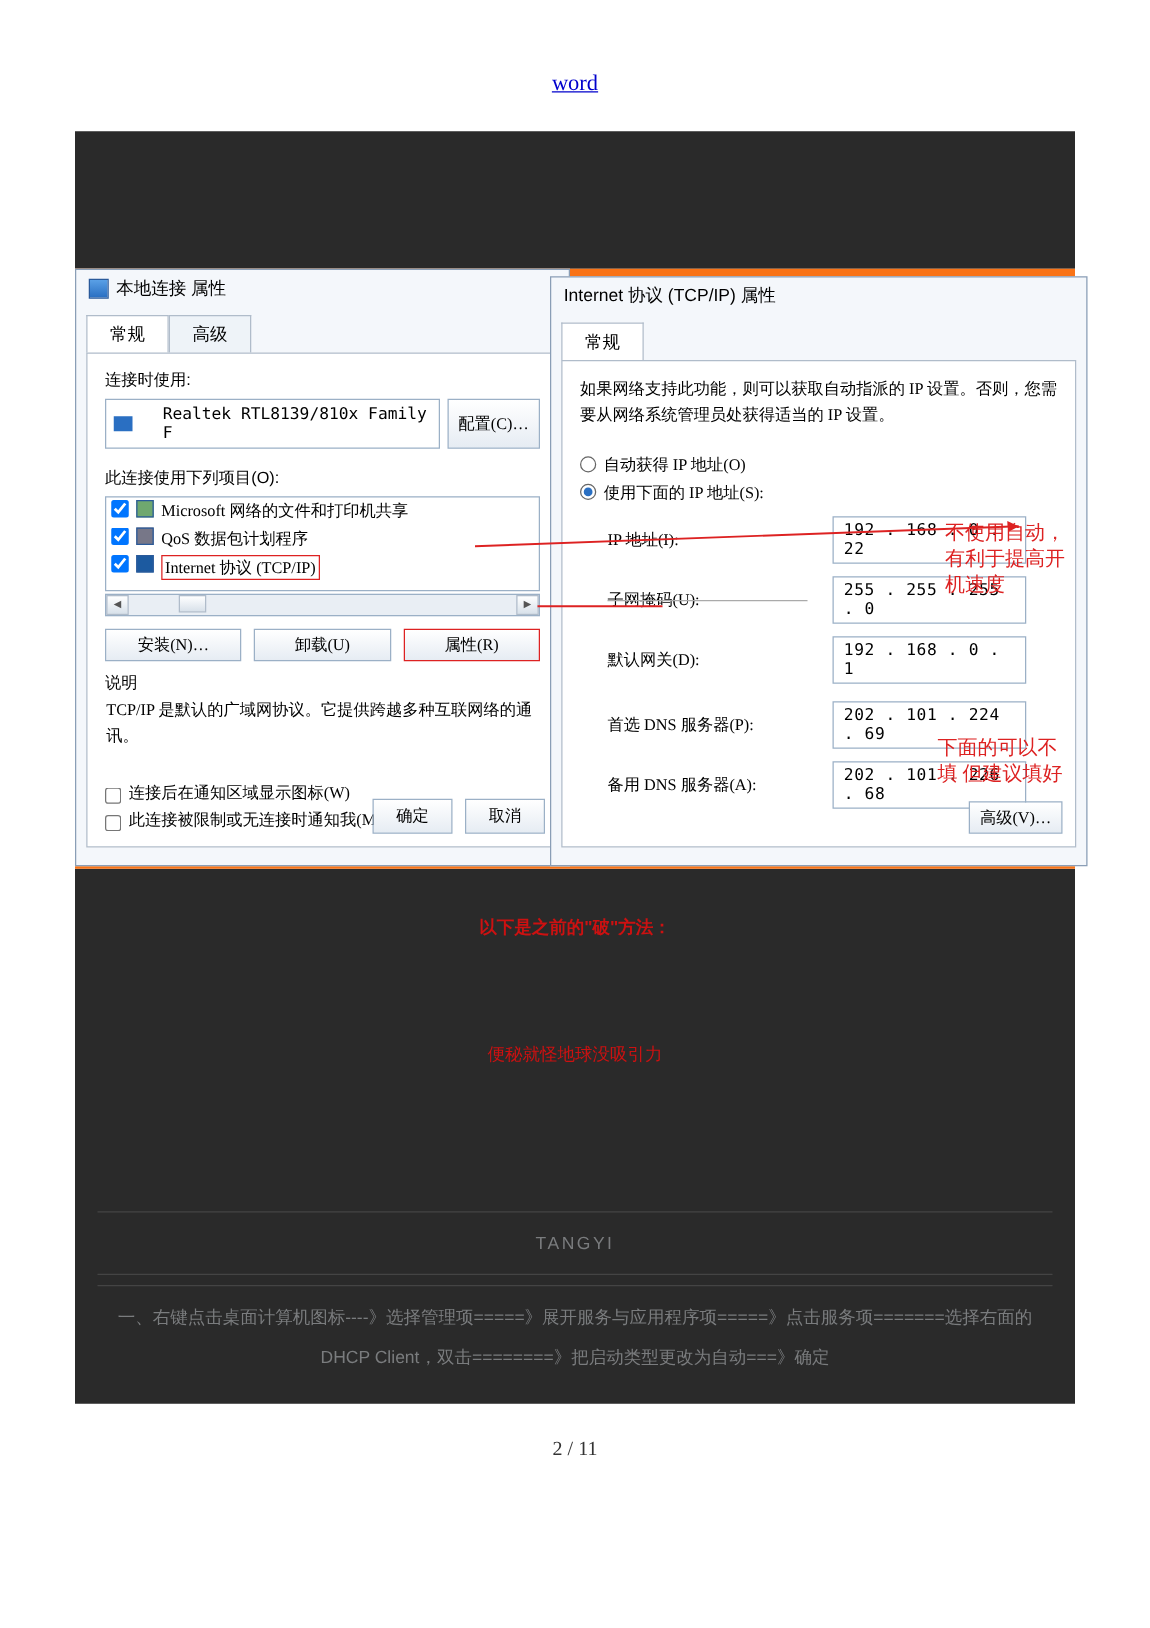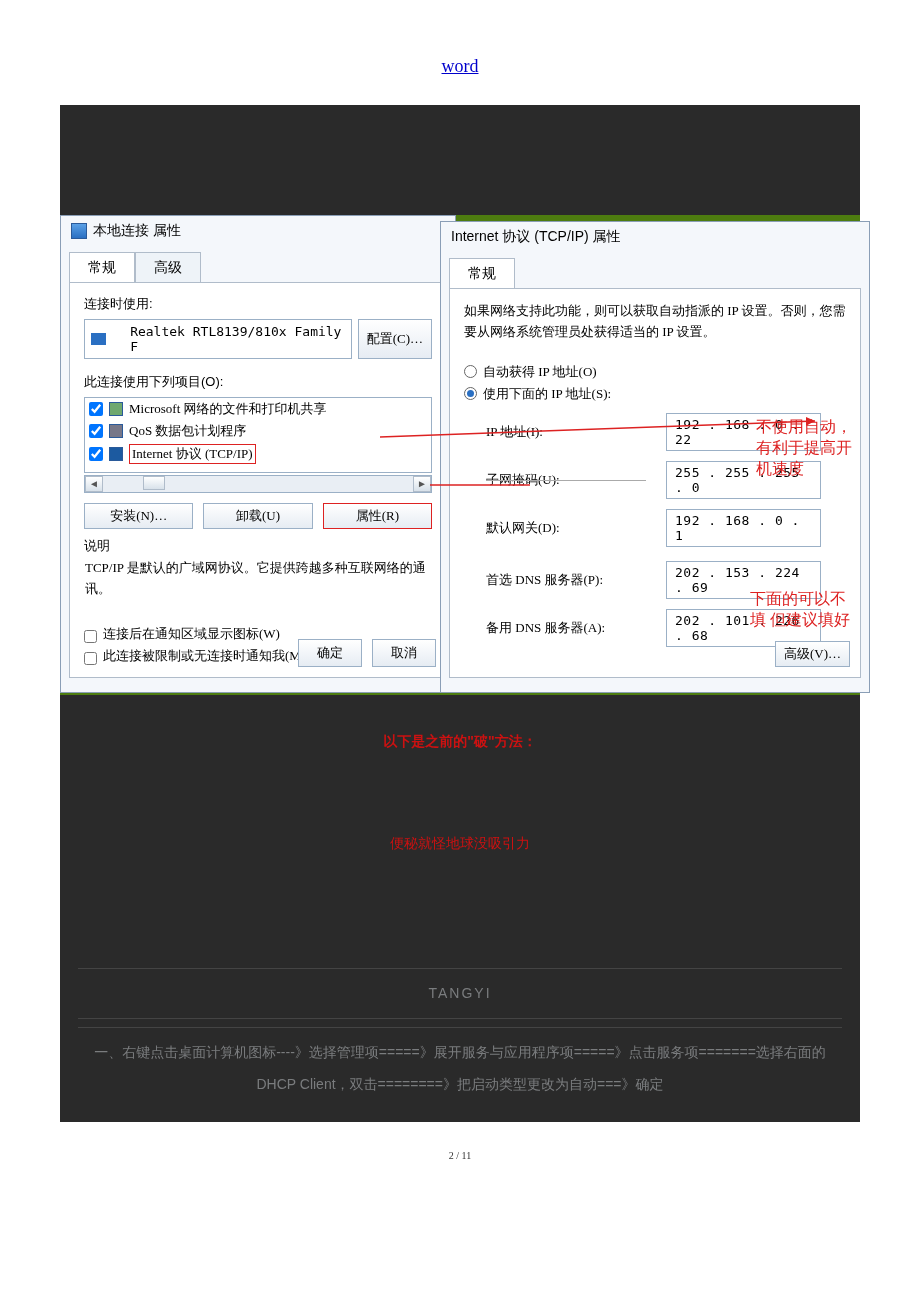--- a/index.html
+++ b/index.html
@@ -1,37 +1,37 @@
 <!DOCTYPE html>
 <html><head>
 <meta charset="utf-8">
 <style>
   * { box-sizing: border-box; margin: 0; padding: 0; }
   body { width: 920px; background: #fff; font-family: "Microsoft YaHei", "SimSun", sans-serif; font-size: 13px; }
   .page { width: 920px; margin: 0 auto; padding: 56px 0; }
   .header-word { text-align: center; margin-bottom: 28px; }
   .header-word a { color: #0000cc; text-decoration: underline; font-family: "Times New Roman", serif; font-size: 18px; }
   .dark-section { background: #2a2a2a; color: #888; padding: 0; margin: 0 60px; font-size: 13px; }
-  .dialogs-wrap { position: relative; height: 480px; margin: 0 60px; background: #4d7c0f; }
+  .dialogs-wrap { position: relative; height: 480px; margin: 0 60px; background: #f97316; }
   .dialog { position: absolute; background: #f4f7fb; border: 1px solid #8a9eb6; font-family: "SimSun", sans-serif; font-size: 13px; }
   .dialog-left { left: 0; top: 0; width: 396px; height: 478px; }
   .dialog-right { left: 380px; top: 6px; width: 430px; height: 472px; }
   .titlebar { padding: 6px 10px 4px 10px; font-size: 14px; display: flex; align-items: center; gap: 6px; border-bottom: 1px solid transparent; }
   .titlebar-icon { width: 16px; height: 16px; display: inline-block; background: linear-gradient(#5aa0e6,#2a6fc2); border: 1px solid #2a5a9a; }
   .tabs { display: flex; padding: 6px 8px 0 8px; gap: 0; }
   .tab { padding: 6px 18px; border: 1px solid #b0bcca; border-bottom: none; background: #fff; font-size: 14px; position: relative; top: 1px; }
   .tab.inactive { background: #eef3f8; z-index: 0; }
   .tab-panel { margin: 0 8px 8px 8px; border: 1px solid #b0bcca; background: #fff; padding: 12px 14px 10px 14px; height: calc(100% - 80px); position: relative; }
   .label-row { margin-bottom: 6px; }
   .adapter-box { display: flex; gap: 6px; margin-bottom: 14px; }
   .adapter-field { flex: 1; border: 1px solid #9bb0c6; padding: 4px 6px; background: #fff; display: flex; align-items: center; gap: 24px; font-family: monospace, "SimSun"; }
   .nic-icon { width: 16px; height: 12px; background: #2a6fc2; display: inline-block; }
   .btn-small { border: 1px solid #9bb0c6; background: linear-gradient(#fff,#e6ecf3); padding: 3px 8px; font-size: 13px; font-family: "SimSun"; cursor: pointer; }
   .components-list { border: 1px solid #9bb0c6; background: #fff; height: 76px; overflow: hidden; position: relative; }
-  .comp-row { display: flex; align-items: center; gap: 6px; padding: 2px 4px; font-family: "SimSun"; }
+  .comp-row { display: flex; align-items: flex-start; gap: 6px; padding: 2px 4px; font-family: "SimSun"; }
   .comp-row input[type="checkbox"] { width: 14px; height: 14px; }
   .ico { width: 14px; height: 14px; display: inline-block; background: #5aa0e6; border: 1px solid #2a5a9a; }
   .ico-printer { background: #6fa86f; }
   .ico-qos { background: #778; }
   .ico-net { background: #1c5aa0; }
   .red-box { border: 1.5px solid #d22; padding: 0 2px; }
   .scroll-bar { display: flex; align-items: center; border: 1px solid #9bb0c6; background: #e9eef4; height: 18px; margin-top: 2px; }
   .scroll-arrow { width: 18px; height: 16px; background: linear-gradient(#fff,#d8e1ea); border: 1px solid #b0bcca; text-align: center; font-size: 10px; line-height: 14px; color: #555; }
   .scroll-track { flex: 1; position: relative; height: 16px; }
   .scroll-thumb { position: absolute; left: 40px; width: 22px; height: 14px; top: 0; background: linear-gradient(#fff,#d8e1ea); border: 1px solid #b0bcca; }
@@ -54,21 +54,21 @@
   .red-anno { position: absolute; color: #d22; font-family: "SimSun"; font-size: 16px; line-height: 1.3; }
   .anno-speed { left: 306px; top: 128px; text-align: left; }
   .anno-fill { left: 300px; top: 300px; text-align: left; }
   .arrow-svg { position: absolute; pointer-events: none; }
   .dark-content { margin: 0 60px; background: #2a2a2a; color: #7a7c7e; padding: 14px 18px 22px; line-height: 2.3; font-size: 14px; text-align: center; }
   .dark-content .red-head { color: #c11; font-weight: bold; }
   .dark-content .red2 { color: #c11; font-family: Liberation Mono, monospace; }
   .dark-content p { margin: 0; }
   .dark-content .author { letter-spacing: 2px; }
   .hr-thin { border: none; border-top: 1px solid #444; margin: 8px 0; }
-  .page-num { text-align: center; margin-top: 28px; font-family: "SimSun", serif; font-size: 10px; color: #333; }
+  .page-num { text-align: center; margin-top: 28px; font-family: "SimSun", serif; font-size: 16px; color: #333; }
   .strike { position: relative; }
   .strike::after { content:""; position:absolute; left:0; right:0; top:55%; border-top:1px solid #aaa; }
 </style>
 </head>
 <body>
 
 <div class="page">
   <div class="header-word">
     <a href="#">word</a>
   </div>
@@ -175,21 +175,21 @@
           <div class="ip-field">255 . 255 . 255 .  0</div>
           <div class="ip-label">默认网关(D):</div>
           <div class="ip-field">192 . 168 .  0  .  1</div>
         </div>
 
 
         <div class="red-anno anno-fill"><span>下面的可以不填 但建议填好</span></div>
 
         <div class="ip-grid">
           <div class="ip-label">首选 DNS 服务器(P):</div>
-          <div class="ip-field">202 . 153 . 224 . 69</div>
+          <div class="ip-field">202 . 101 . 224 . 69</div>
           <div class="ip-label">备用 DNS 服务器(A):</div>
           <div class="ip-field">202 . 101 . 226 . 68</div>
         </div>
 
         <div style="position:absolute; bottom:10px; right:10px;">
           <button class="btn-small">高级(V)…</button>
         </div>
       </div>
     </div>
 

